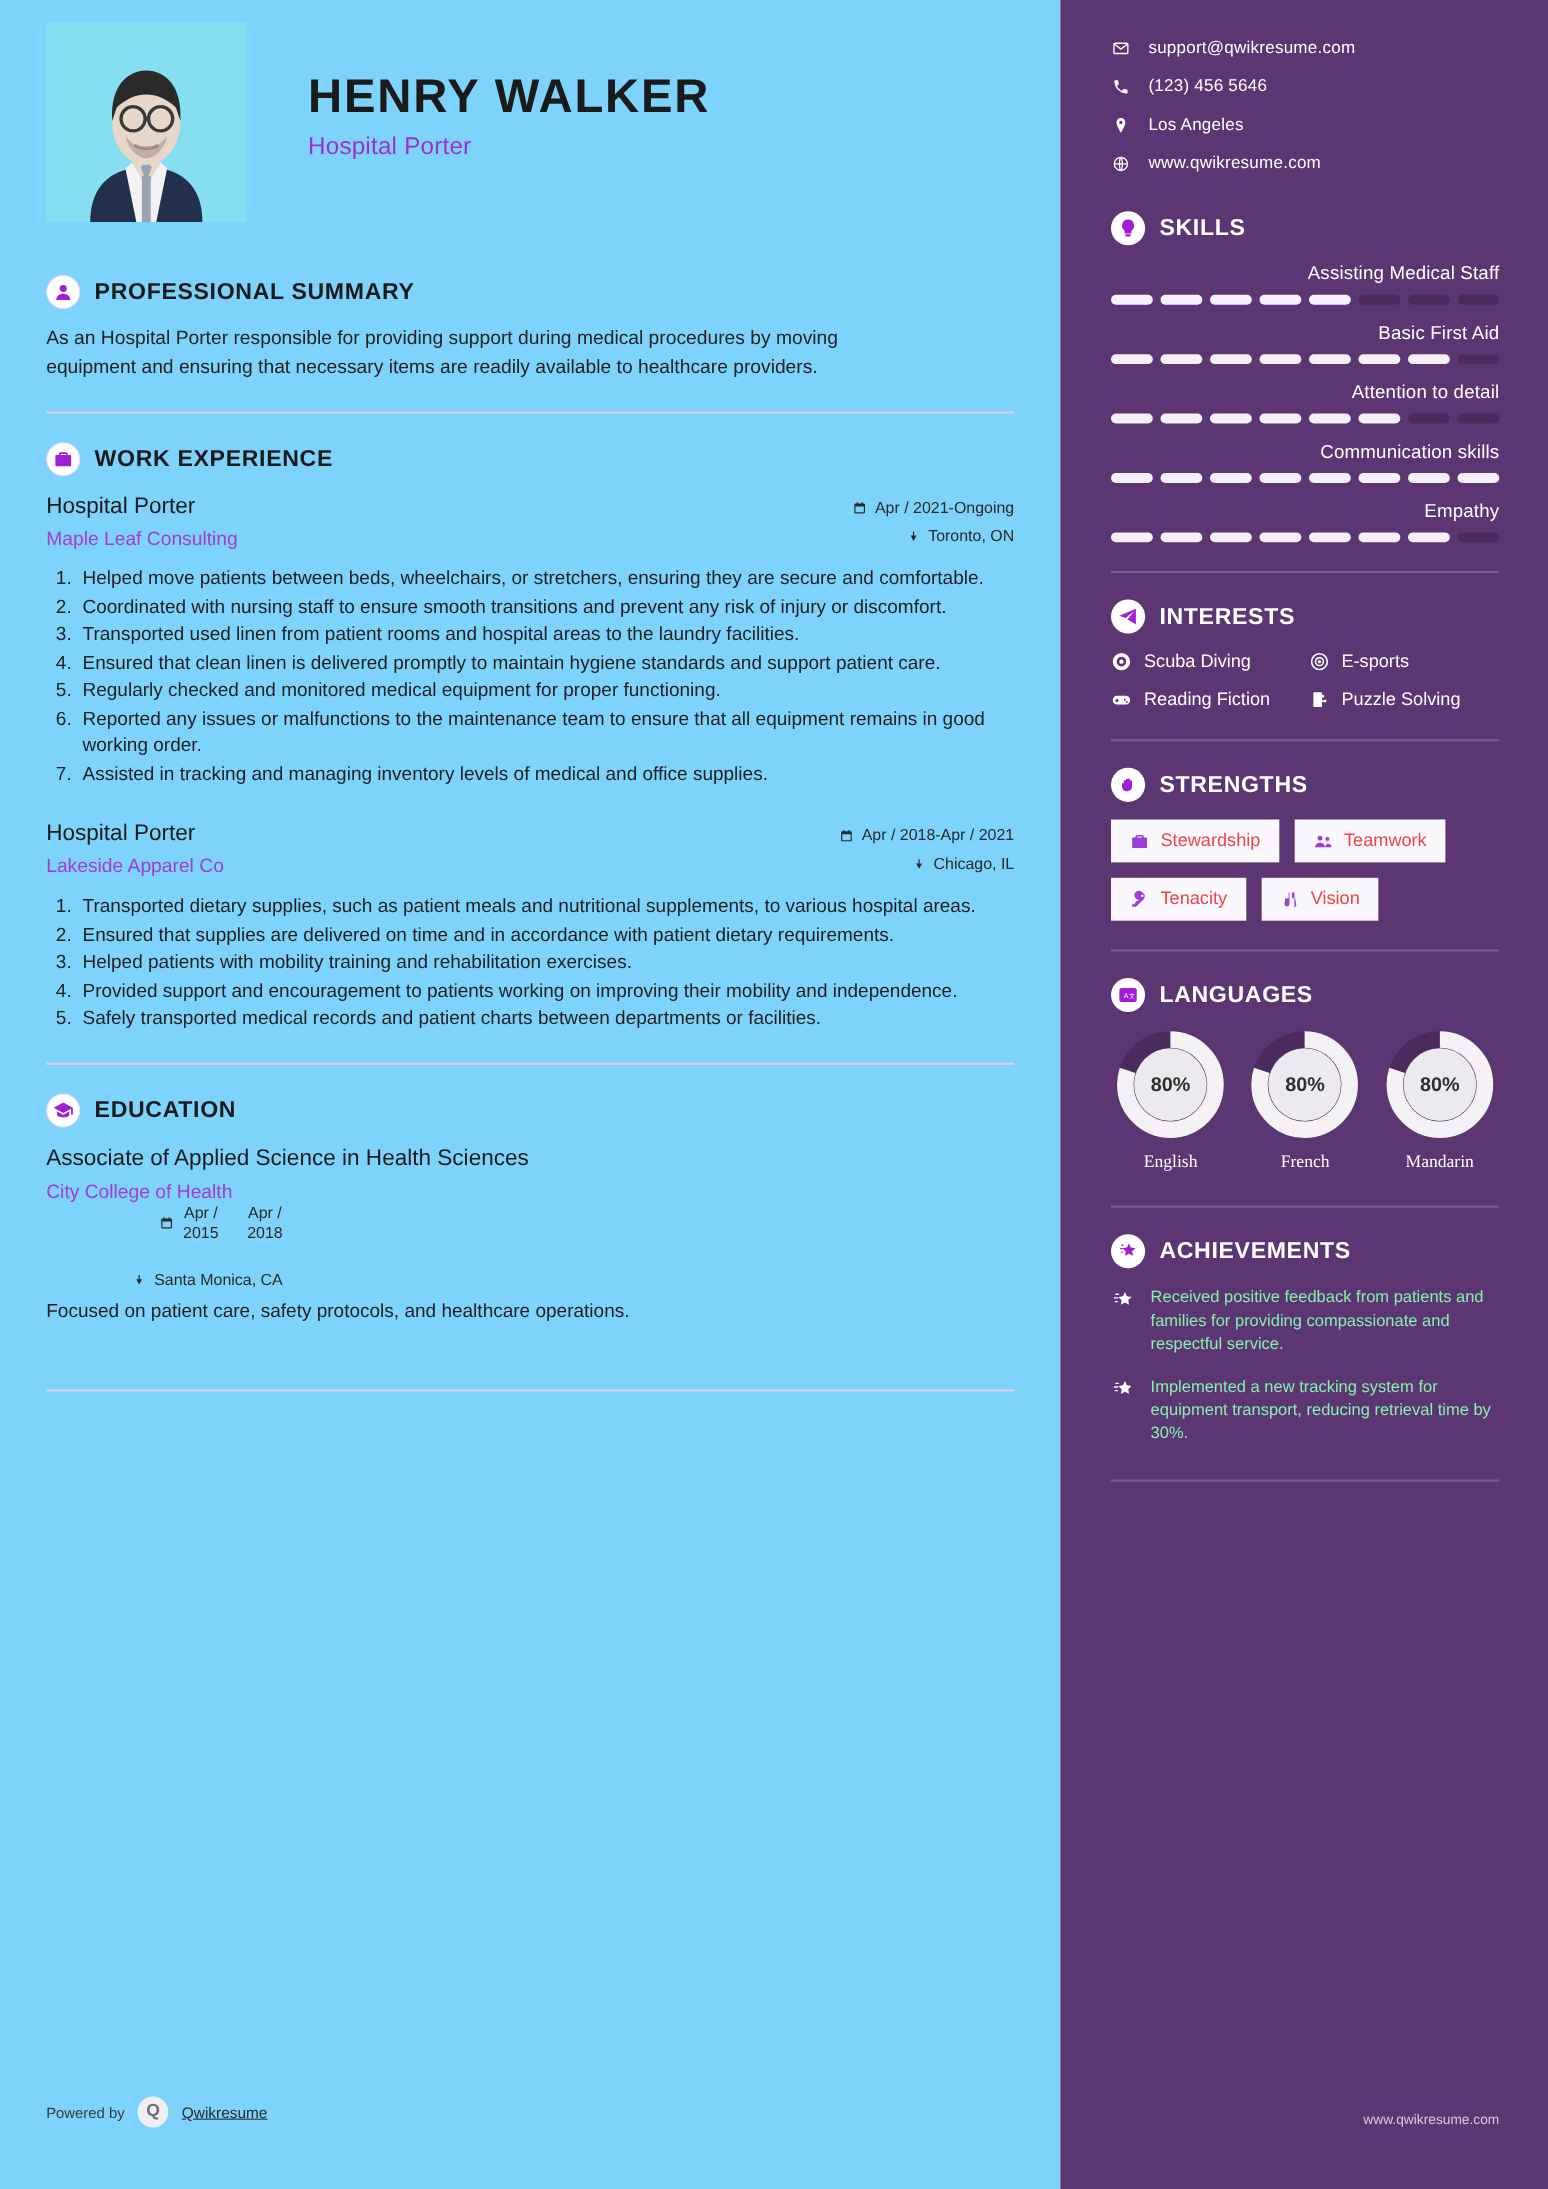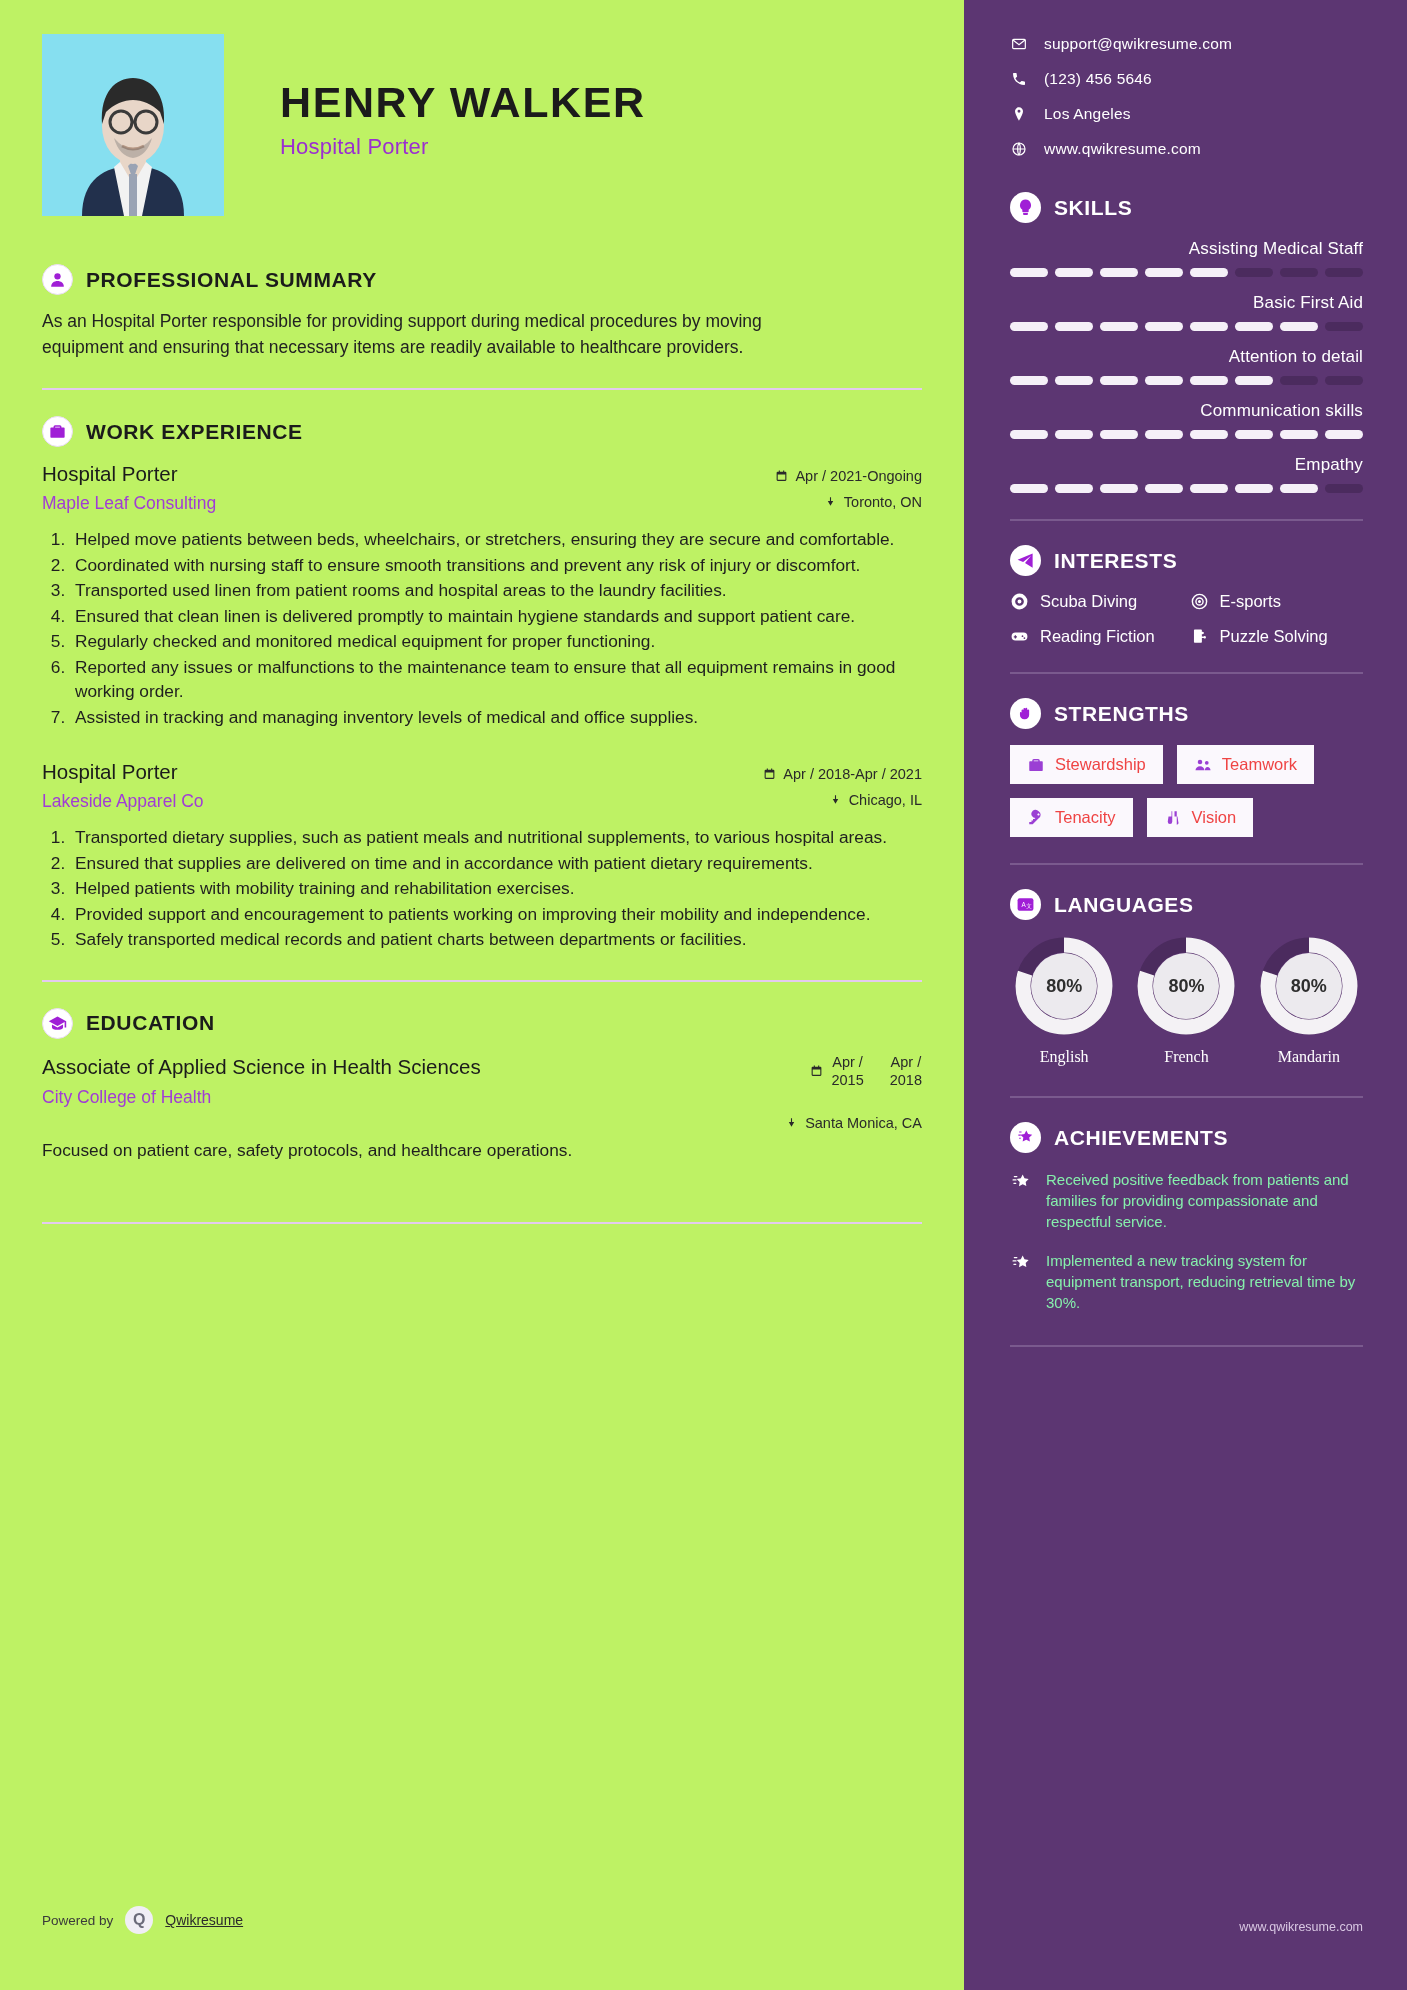--- a/index.html
+++ b/index.html
@@ -13,22 +13,22 @@
     position: relative;
     width: 1407px;
     height: 1990px;
     display: flex;
     background: #ffffff;
   }
 
   
   .left-col {
     width: 1009px;
-    padding: 34px 42px 0 42px;
-    background: #bef264;
+    padding: 20px 42px 0 42px;
+    background: #7dd3fc;
     position: relative;
   }
 
   .header-row {
     display: flex;
     align-items: flex-start;
     gap: 56px;
     margin-bottom: 48px;
   }
   .photo {
@@ -151,20 +151,21 @@
     line-height: 1.42;
     color: #1f1f1f;
     margin-bottom: 1px;
     padding-left: 5px;
   }
 
   .edu-head {
     display: flex;
     justify-content: space-between;
     align-items: flex-start;
+    flex-direction: column;
   }
   .edu-degree {
     font-size: 20.5px;
     color: #1b1b1b;
     line-height: 1.32;
     max-width: 460px;
   }
   .edu-school {
     font-size: 17.5px;
     color: #a13cd6;

